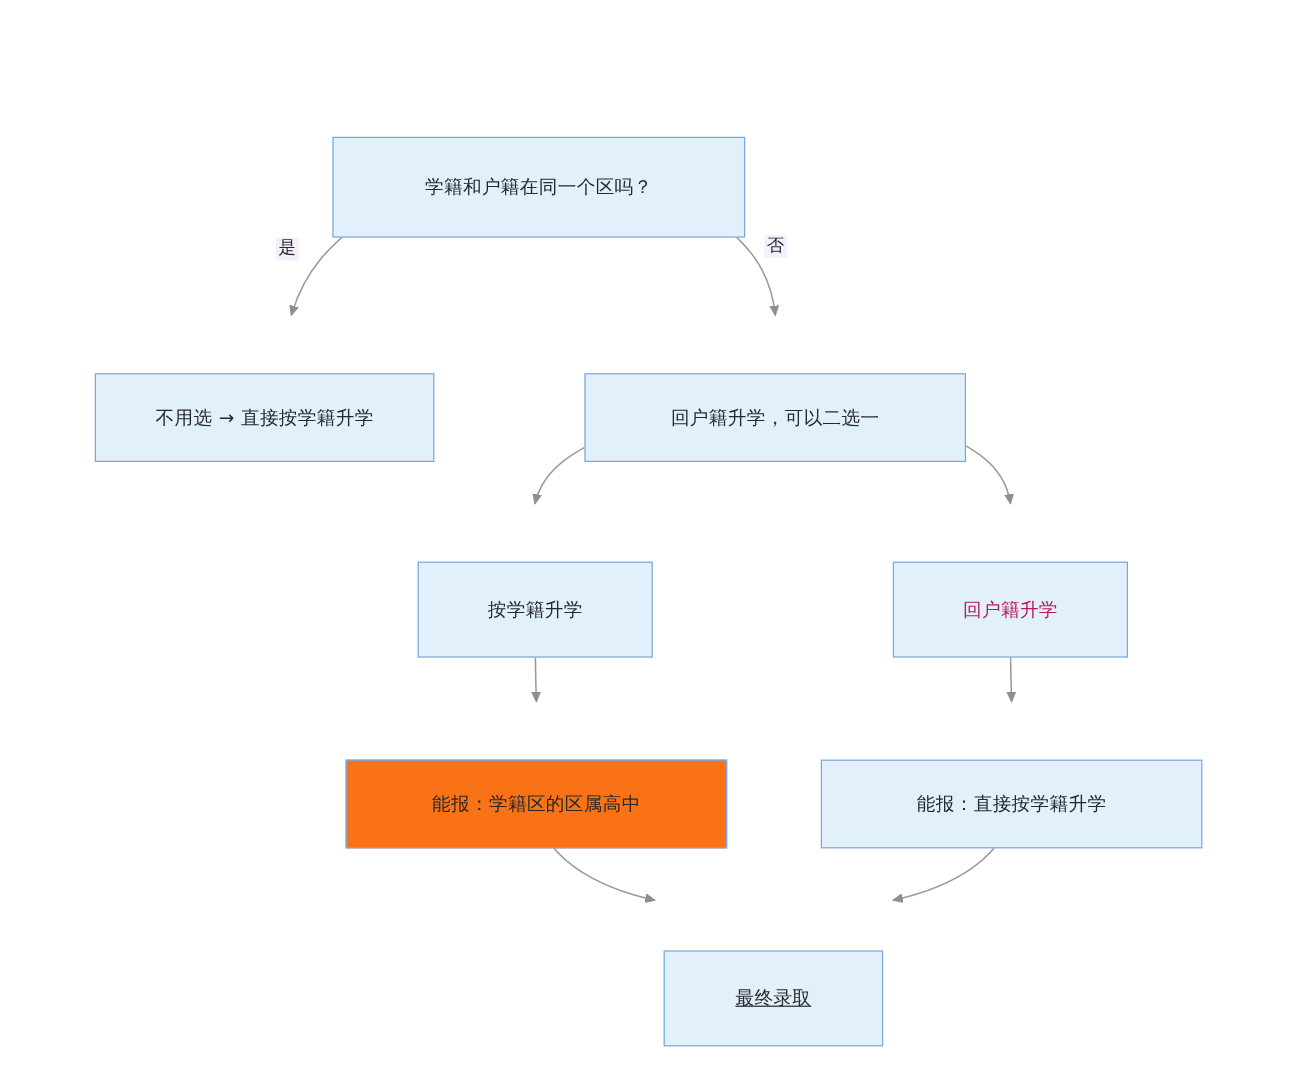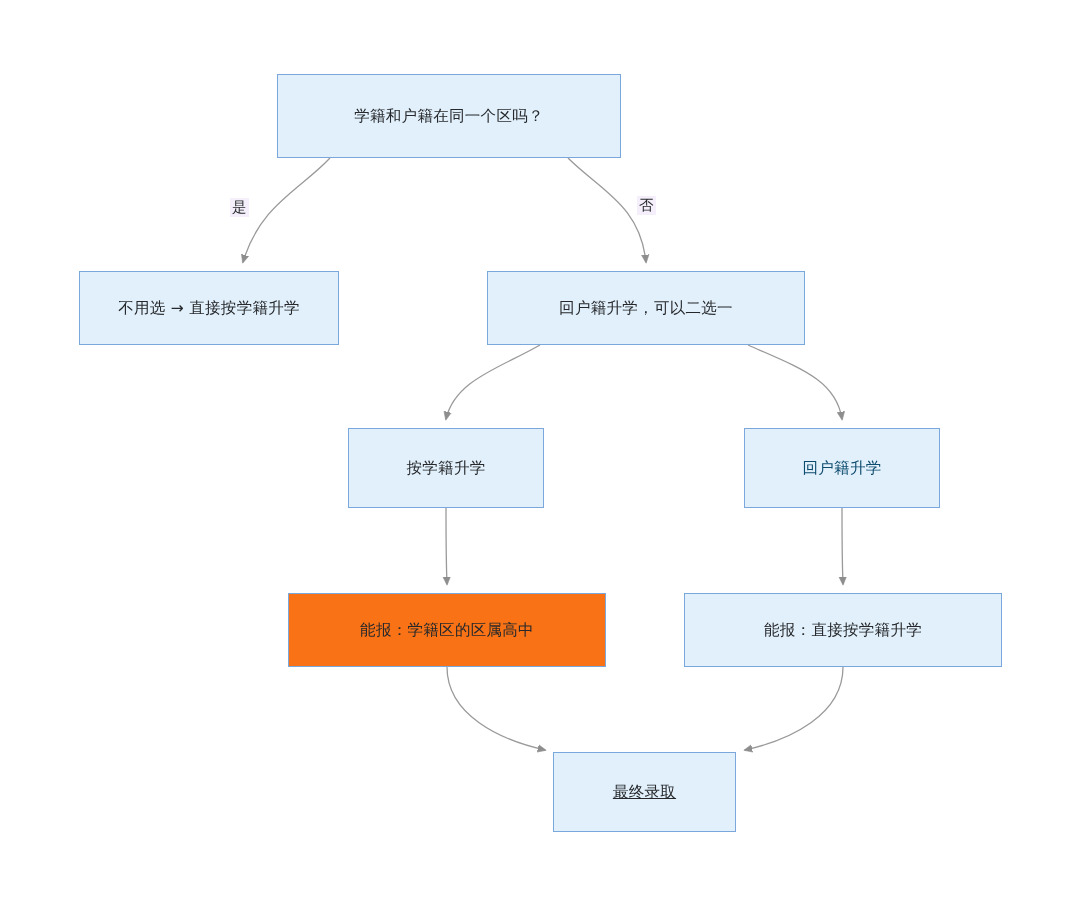--- a/index.html
+++ b/index.html
@@ -30,20 +30,21 @@
   }
   .node {
     position: absolute;
     box-sizing: border-box;
     background: #e1f0fb;
     border: 1.5px solid #7aa8dd;
     display: flex;
     align-items: center;
     justify-content: center;
     text-align: center;
+    margin-top: 40px;
   }
   .node-label {
     font-size: 15.5px;
     line-height: 1.45;
     color: #26282b;
     letter-spacing: 0.3px;
     white-space: nowrap;
     font-family: "DejaVu Sans", "Liberation Sans", sans-serif;
   }
   .edge-label {
@@ -78,31 +79,31 @@
         <path d="M 842 508 C 842 540, 842 560, 843 584" fill="none" stroke="#9a9a9a" stroke-width="1.3" marker-end="url(#arrowhead)"></path>
         <path d="M 447 667 C 447 715, 500 740, 545 750" fill="none" stroke="#9a9a9a" stroke-width="1.3" marker-end="url(#arrowhead)"></path>
         <path d="M 843 667 C 843 715, 790 740, 745 750" fill="none" stroke="#9a9a9a" stroke-width="1.3" marker-end="url(#arrowhead)"></path>
       </g>
   </svg>
 
   <div id="node-layer">
       <div class="node" style="left: 277px; top: 74px; width: 344px; height: 84px; background: rgb(225, 240, 251); border-color: rgb(122, 168, 221);">
         <span class="node-label" style="color: rgb(38, 40, 43);">学籍和户籍在同一个区吗？</span>
       </div>
-      <div class="node" style="left: 79px; top: 271px; width: 260px; height: 74px; background: rgb(225, 240, 251); border-color: rgb(122, 168, 221);">
+      <div class="node" style="left: 79px; top: 271px; width: 283px; height: 74px; background: rgb(225, 240, 251); border-color: rgb(122, 168, 221);">
         <span class="node-label" style="color: rgb(38, 40, 43);">不用选 → 直接按学籍升学</span>
       </div>
       <div class="node" style="left: 487px; top: 271px; width: 318px; height: 74px; background: rgb(225, 240, 251); border-color: rgb(122, 168, 221);">
         <span class="node-label" style="color: rgb(38, 40, 43);">回户籍升学，可以二选一</span>
       </div>
       <div class="node" style="left: 348px; top: 428px; width: 196px; height: 80px; background: rgb(225, 240, 251); border-color: rgb(122, 168, 221);">
         <span class="node-label" style="color: rgb(38, 40, 43);">按学籍升学</span>
       </div>
       <div class="node" style="left: 744px; top: 428px; width: 196px; height: 80px; background: rgb(225, 240, 251); border-color: rgb(122, 168, 221);">
-        <span class="node-label" style="color: #0c4a6e;">回户籍升学</span>
+        <span class="node-label" style="color: #be185d;">回户籍升学</span>
       </div>
       <div class="node" style="left: 288px; top: 593px; width: 318px; height: 74px; background: #f97316; border-color: rgb(122, 168, 221);">
         <span class="node-label" style="color: rgb(38, 40, 43);">能报：学籍区的区属高中</span>
       </div>
       <div class="node" style="left: 684px; top: 593px; width: 318px; height: 74px; background: rgb(225, 240, 251); border-color: rgb(122, 168, 221);">
         <span class="node-label" style="color: rgb(38, 40, 43);">能报：直接按学籍升学</span>
       </div>
       <div class="node" style="left: 553px; top: 752px; width: 183px; height: 80px; background: rgb(225, 240, 251); border-color: rgb(122, 168, 221);">
         <span class="node-label" style="color: rgb(38, 40, 43); text-decoration: underline;">最终录取</span>
       </div>

